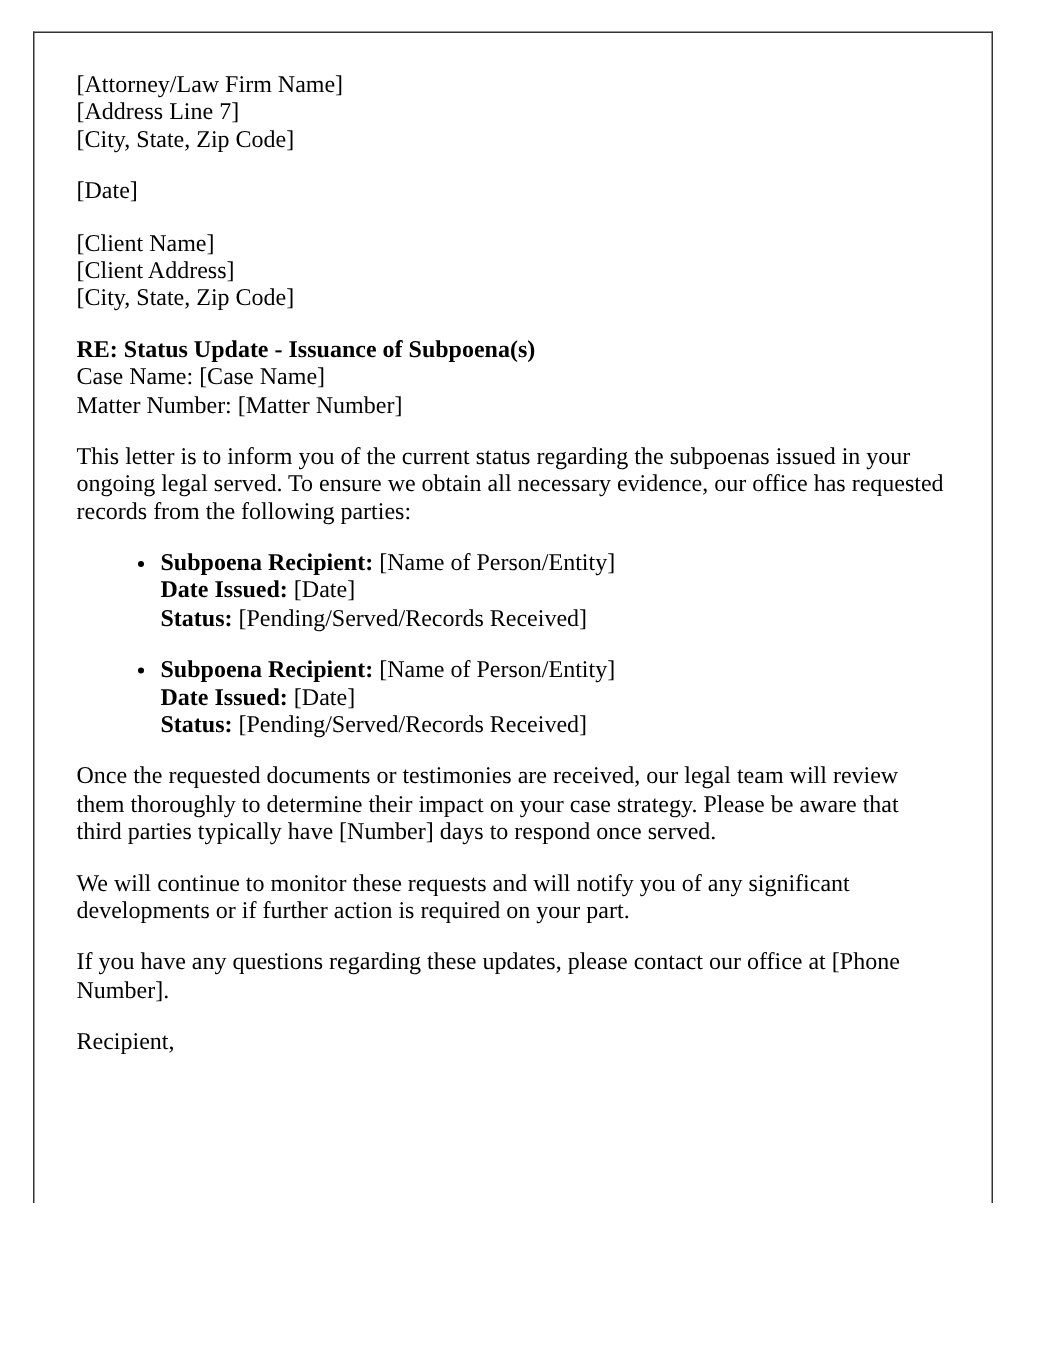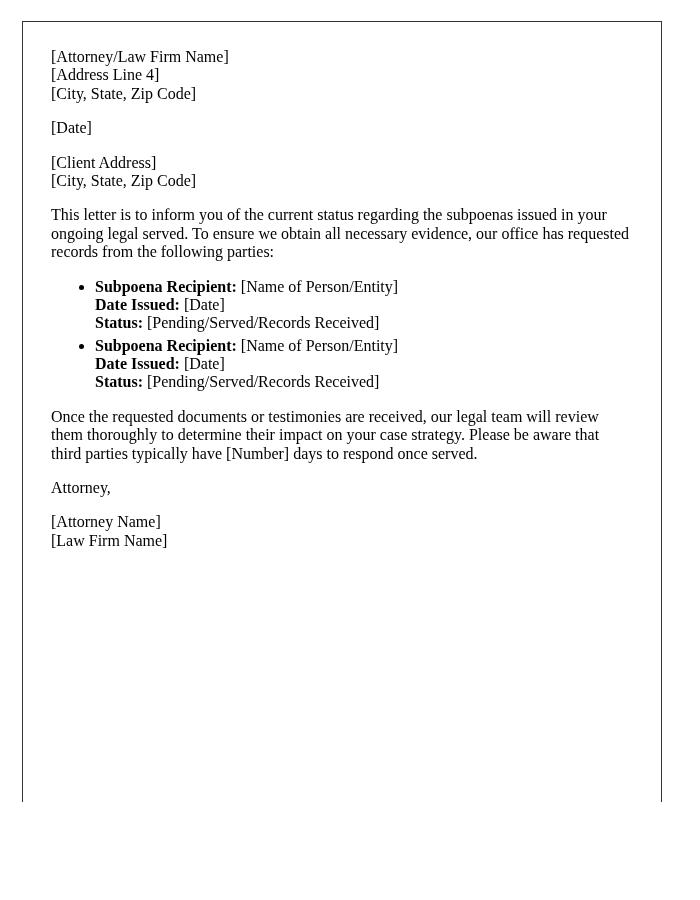--- a/index.html
+++ b/index.html
@@ -33,63 +33,67 @@
   }
   .para { margin: 16px 0; }
   .document > .para:first-child { margin-top: 0; }
   .line {  }
   .b { font-weight: bold; }
   ul.subpoena-list {
     margin: 16px 0;
     padding: 0 0 0 40px;
     list-style-type: disc;
   }
-  ul.subpoena-list li { margin: 4px; padding: 0; }
+  ul.subpoena-list li { margin: 16px; padding: 0; }
 </style>
 </head>
 <body>
 
 <div class="page">
   <div class="document">
 
     <div class="para">
       <div class="line">[Attorney/Law Firm Name]</div>
-      <div class="line">[Address Line 4]</div>
+      <div class="line">[Address Line 7]</div>
       <div class="line">[City, State, Zip Code]</div>
     </div>
 
     <div class="para">[Date]</div>
 
     <div class="para">
+      <div class="line">[Client Name]</div>
       <div class="line">[Client Address]</div>
       <div class="line">[City, State, Zip Code]</div>
     </div>
 
+    <div class="para">
+      <div class="line b">RE: Status Update - Issuance of Subpoena(s)</div>
+      <div class="line">Case Name: [Case Name]</div>
+      <div class="line">Matter Number: [Matter Number]</div>
+    </div>
 
 
     <div class="para">This letter is to inform you of the current status regarding the subpoenas issued in your ongoing legal served. To ensure we obtain all necessary evidence, our office has requested records from the following parties:</div>
 
     <ul class="subpoena-list">
       <li>
         <div class="line"><span class="b">Subpoena Recipient:</span> <span>[Name of Person/Entity]</span></div>
         <div class="line"><span class="b">Date Issued:</span> <span>[Date]</span></div>
         <div class="line"><span class="b">Status:</span> <span>[Pending/Served/Records Received]</span></div>
       </li>
       <li>
         <div class="line"><span class="b">Subpoena Recipient:</span> <span>[Name of Person/Entity]</span></div>
         <div class="line"><span class="b">Date Issued:</span> <span>[Date]</span></div>
         <div class="line"><span class="b">Status:</span> <span>[Pending/Served/Records Received]</span></div>
       </li>
     </ul>
 
     <div class="para">Once the requested documents or testimonies are received, our legal team will review them thoroughly to determine their impact on your case strategy. Please be aware that third parties typically have [Number] days to respond once served.</div>
 
+    <div class="para">We will continue to monitor these requests and will notify you of any significant developments or if further action is required on your part.</div>
 
+    <div class="para">If you have any questions regarding these updates, please contact our office at [Phone Number].</div>
 
-    <div class="para">Attorney,</div>
+    <div class="para">Recipient,</div>
 
-    <div class="para">
-      <div class="line">[Attorney Name]</div>
-      <div class="line">[Law Firm Name]</div>
-    </div>
 
   </div>
 </div>
 
 </body></html>

